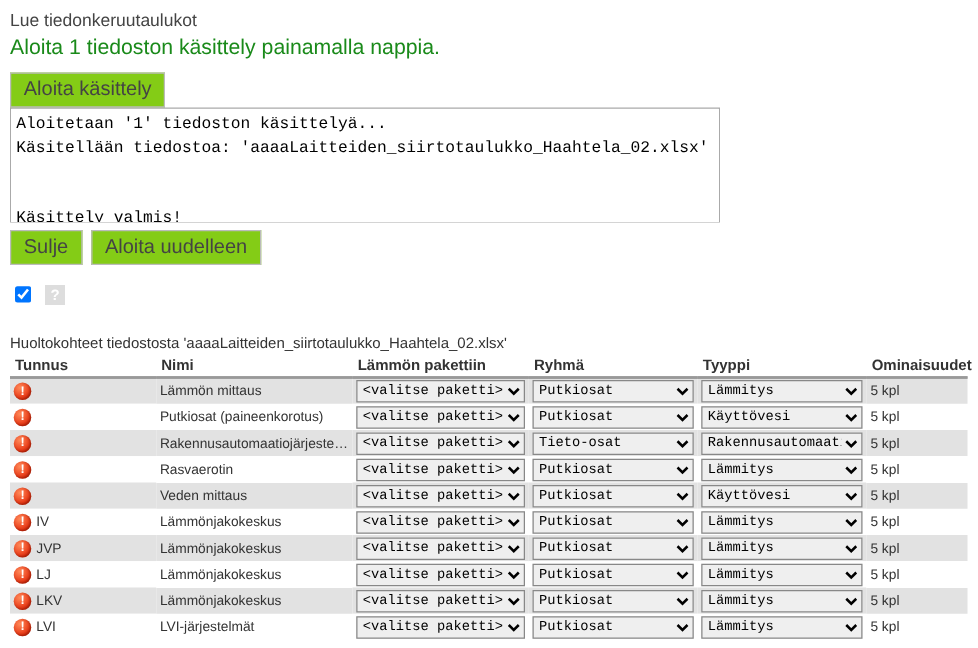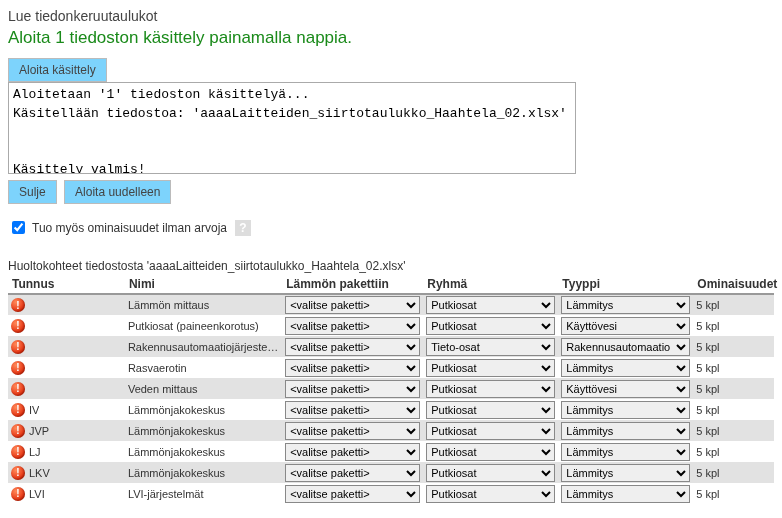--- a/index.html
+++ b/index.html
@@ -18,24 +18,24 @@
     font-size: 14px;
     color: #444;
     margin-bottom: 4px;
   }
   .green-msg {
     color: #1a8a1a;
     font-size: 17px;
     margin-bottom: 10px;
   }
   .btn {
-    background: #7dd3fc;
+    background: #84cc16;
     border: 1px solid #bbb;
     padding: 4px 10px;
-    font-size: 12px;
+    font-size: 16px;
     cursor: pointer;
     color: #444;
   }
   .log-box {
     width: 568px;
     height: 92px;
     border: 1px solid #aaa;
     font-family: "Courier New", monospace;
     font-size: 13px;
     padding: 3px 4px;
@@ -108,20 +108,21 @@
     box-shadow: inset -1px -1px 2px rgba(0,0,0,0.3);
     margin-right: 4px;
   }
   .tunnus-cell { display: flex; align-items: center; }
   select.cell-select {
     width: 100%;
     font-size: 11px;
     border: 1px solid #888;
     background: #efefef;
     height: 18px;
+    font-family: Liberation Mono, monospace;
   }
   .nimi-text, .tunnus-text, .omin-text { white-space: nowrap; overflow: hidden; text-overflow: ellipsis; }
 </style>
 </head>
 <body>
 
 
 
 <div class="header-row">
   <div>Lue tiedonkeruutaulukot</div>
@@ -139,21 +140,20 @@
 Käsittely valmis!</textarea>
 </div>
 
 <div class="btn-row">
   <button class="btn">Sulje</button>
   <button class="btn">Aloita uudelleen</button>
 </div>
 
 <div class="check-row">
   <input type="checkbox" id="cb1" checked="" style="">
-  <label for="cb1">Tuo myös ominaisuudet ilman arvoja</label>
   <span class="help-icon">?</span>
 </div>
 
 <div class="subhead">Huoltokohteet tiedostosta 'aaaaLaitteiden_siirtotaulukko_Haahtela_02.xlsx'</div>
 
 <table class="grid">
   <colgroup>
     <col class="col-tunnus">
       <col class="col-nimi">
       <col class="col-paketti">

